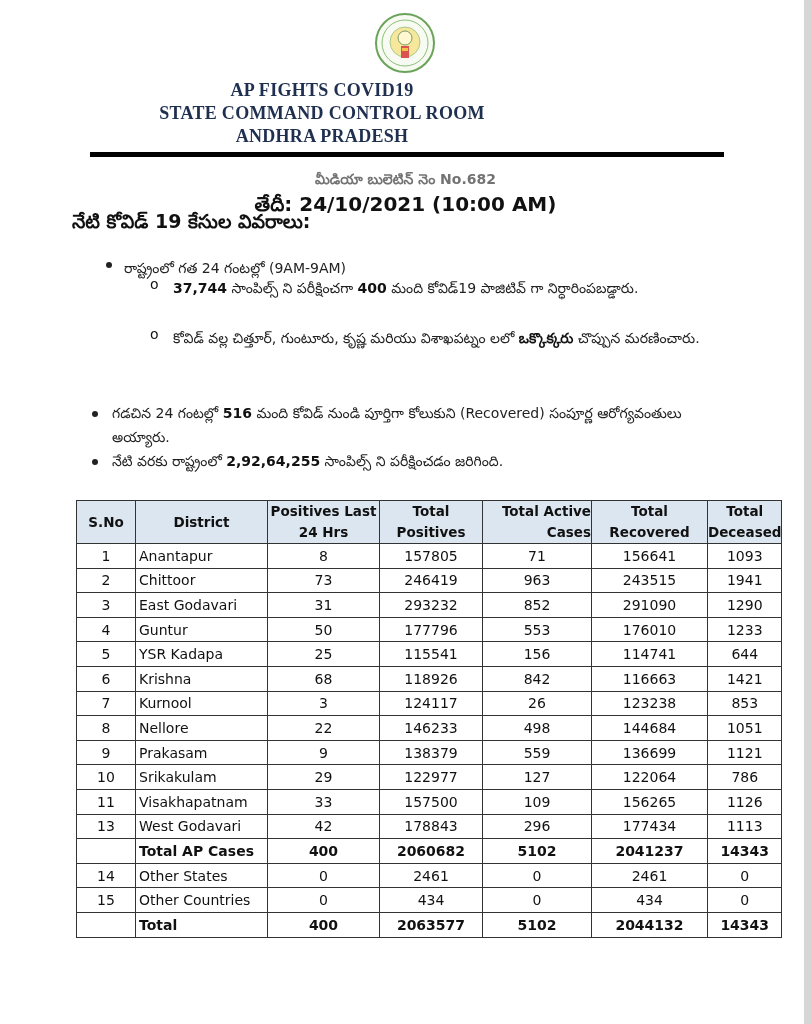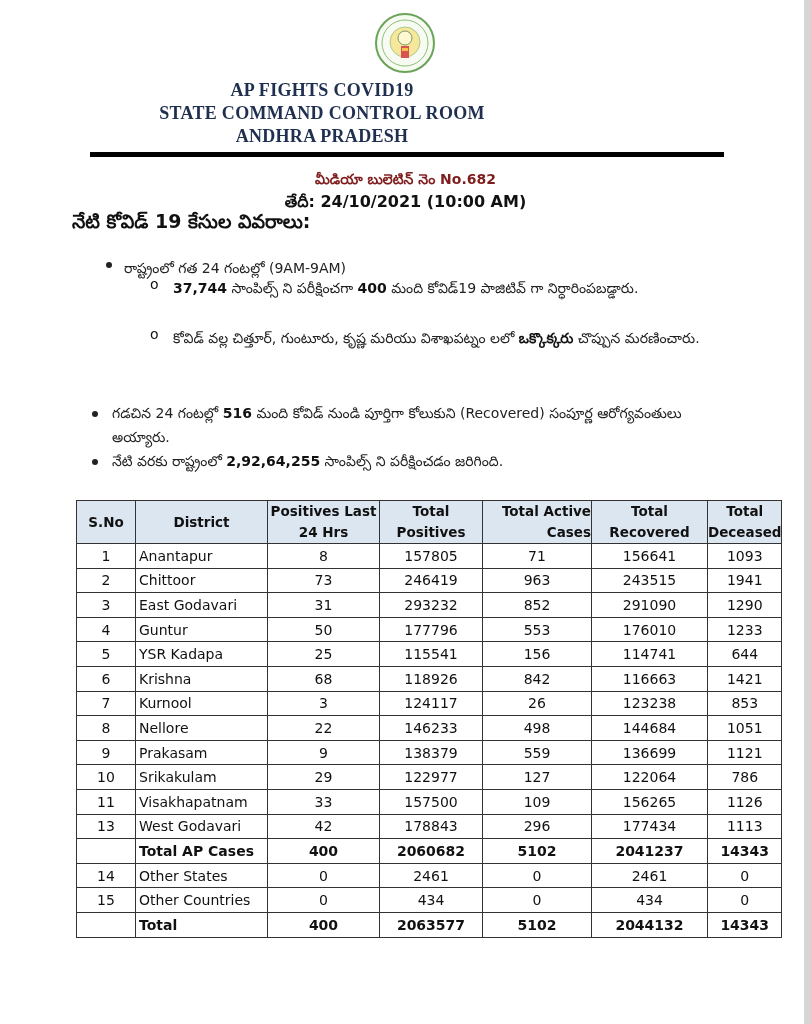--- a/index.html
+++ b/index.html
@@ -5,22 +5,22 @@
   html, body { margin: 0; padding: 0; }
   body {
     width: 811px; height: 1024px; background: #ffffff; position: relative; overflow: hidden;
     font-family: "Liberation Sans", "DejaVu Sans", sans-serif; color: #111;
   }
   .right-edge { position: absolute; top: 0; right: 0; width: 7px; height: 1024px; background: #d6d6d6; }
   .logo { position: absolute; left: 374px; top: 12px; width: 62px; height: 62px; }
   .hdr { position: absolute; left: 0; width: 644px; text-align: center; font-family: "Liberation Serif", "DejaVu Serif", serif; font-weight: bold; color: #1f2f4f; font-size: 18px; letter-spacing: 0.3px; }
   .h1 { top: 80px; } .h2 { top: 103px; } .h3 { top: 126px; }
   .divider { position: absolute; left: 90px; top: 152px; width: 634px; height: 5px; background: #000; }
-  .bulletin { position: absolute; left: 0; width: 811px; top: 171px; text-align: center; color: #7f1d1d; font-weight: bold; font-size: 14px; font-family: "DejaVu Sans", sans-serif; }
-  .date { position: absolute; left: 0; width: 811px; top: 192px; text-align: center; font-weight: bold; font-size: 16px; font-family: "DejaVu Sans", sans-serif; }
+  .bulletin { position: absolute; left: 0; width: 811px; top: 171px; text-align: center; color: #737373; font-weight: bold; font-size: 14px; font-family: "DejaVu Sans", sans-serif; }
+  .date { position: absolute; left: 0; width: 811px; top: 192px; text-align: center; font-weight: bold; font-size: 20px; font-family: "DejaVu Sans", sans-serif; }
   .section-title { position: absolute; left: 72px; top: 210px; font-weight: bold; font-size: 19px; font-family: "DejaVu Sans", sans-serif; }
   .para { position: absolute; font-size: 14px; font-family: "DejaVu Sans", sans-serif; line-height: 24px; color: #222; }
   .bullet { position: absolute; width: 6px; height: 6px; border-radius: 50%; background: #222; }
   .ocircle { position: absolute; font-size: 14px; font-family: "DejaVu Sans", sans-serif; }
   b { font-weight: bold; color: #111; }
   .tbl { position: absolute; left: 76px; top: 500px; border-collapse: collapse; font-size: 14px; font-family: "DejaVu Sans", sans-serif; }
   .tbl th, .tbl td { border: 1.5px solid #333; padding: 0; height: 23.6px; }
   .tbl th { background: #dce6f1; font-weight: bold; font-size: 13.5px; line-height: 21px; height: 42px; }
   .tbl td { text-align: center; }
   .tbl td.district { text-align: left; padding-left: 3px; }

